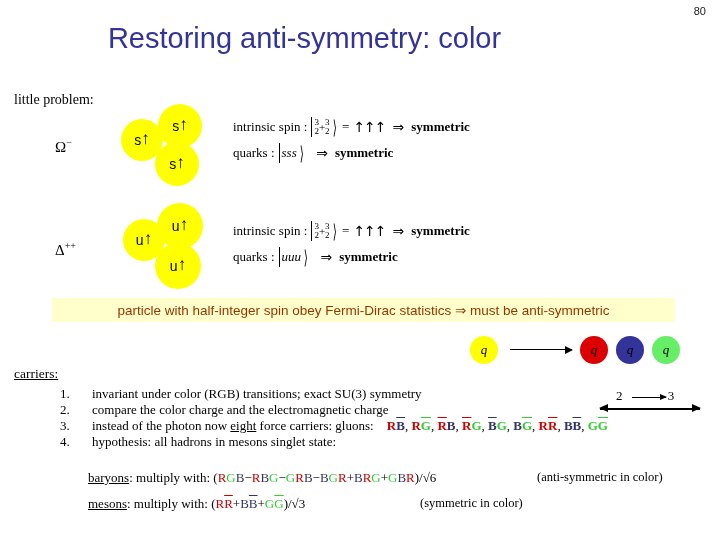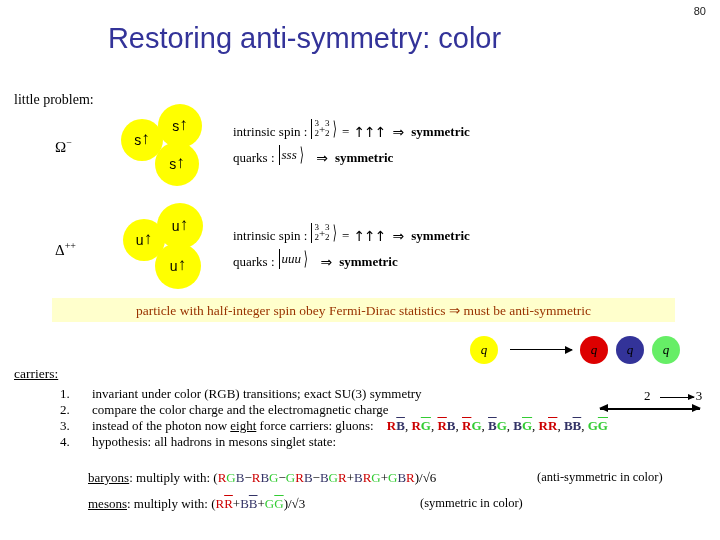--- a/index.html
+++ b/index.html
@@ -97,21 +97,21 @@
 
   
   .eqblock {
     position: absolute;
     font-family: "Liberation Serif", serif;
     font-size: 13px;
     white-space: nowrap;
   }
   .eq-omega { top: 114px; left: 233px; }
   .eq-delta { top: 218px; left: 233px; }
-  .eqrow { height: 26px; display: flex; align-items: flex-end; }
+  .eqrow { height: 26px; display: flex; align-items: center; }
   .ket {
     display: inline-flex;
     align-items: center;
     margin: 0 4px;
     font-style: italic;
   }
   .ket .bar {
     display: inline-block;
     width: 1px;
     height: 20px;
@@ -144,21 +144,21 @@
 
   
   .banner {
     position: absolute;
     top: 298px;
     left: 52px;
     width: 623px;
     height: 24px;
     background: #ffffcc;
     color: #993300;
-    font-family: Liberation Serif, serif;
+    font-family: Liberation Sans, sans-serif;
     font-size: 13.5px;
     display: flex;
     align-items: center;
     justify-content: center;
     white-space: nowrap;
   }
 
   
   .brute { top: 344px; left: 14px; font-size: 13.5px; }
   .physics { top: 366px; left: 14px; font-size: 13.5px; }
@@ -225,21 +225,20 @@
   }
 
   
   .two-three {
     position: absolute;
     top: 388px;
     left: 616px;
     font-family: "Liberation Serif", serif;
     font-size: 13px;
     white-space: nowrap;
-    margin-left: 28px;
   }
   .tt-arrow {
     position: absolute;
     left: 16px;
     top: 9px;
     width: 34px;
     height: 1px;
     background: #000;
   }
   .tt-arrow::after {

